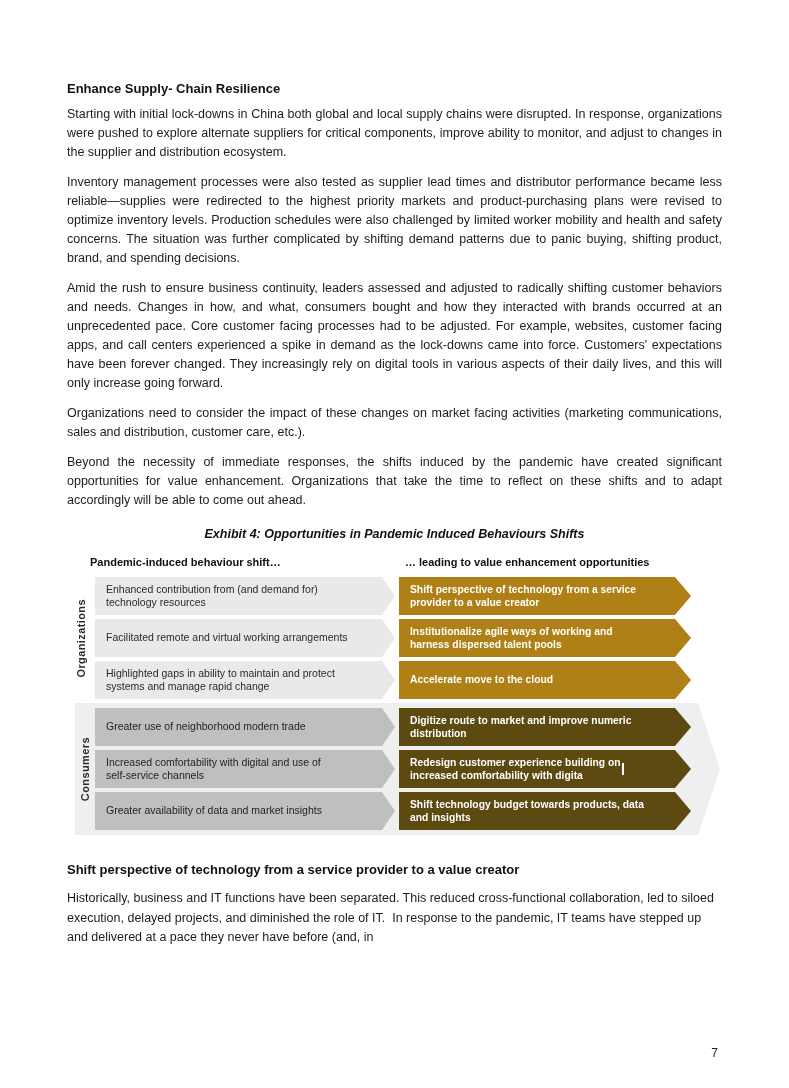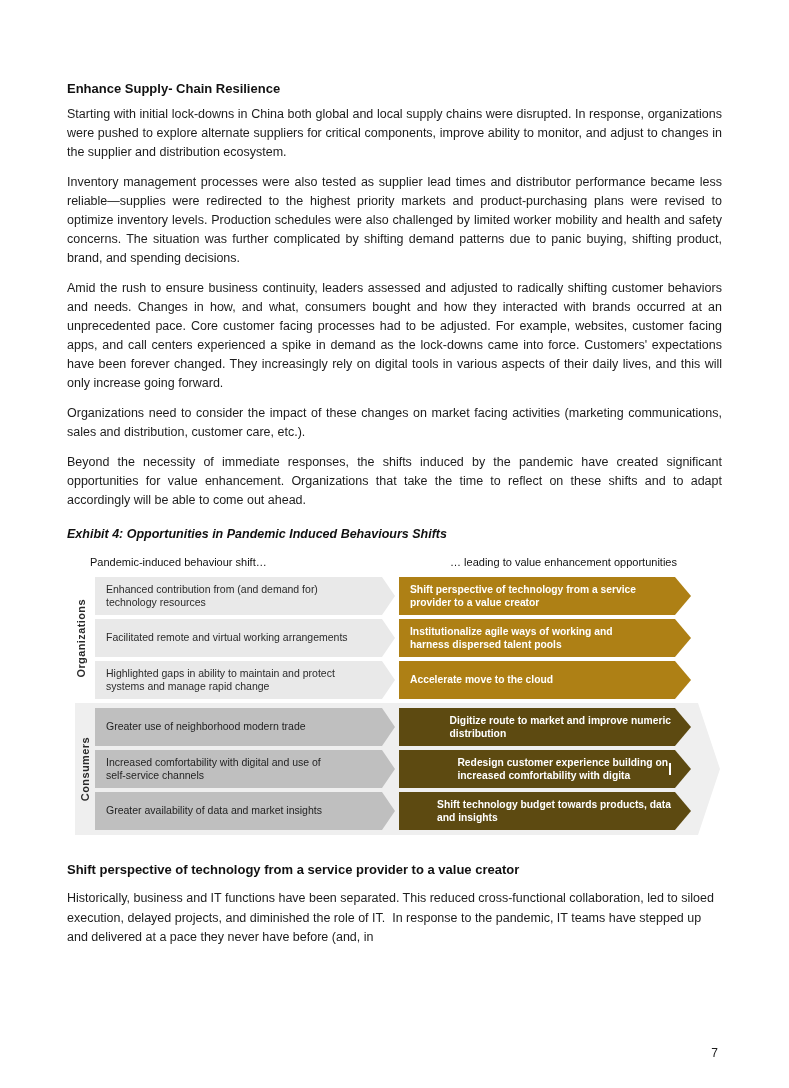--- a/index.html
+++ b/index.html
@@ -6,27 +6,27 @@
   body{
     width:789px;height:1088px;background:#ffffff;position:relative;overflow:hidden;
     font-family:"Liberation Sans", sans-serif;color:#1c1c1c;
   }
   .page{padding:78px 67px 0 67px;}
   h2.doc-h{font-size:13px;line-height:15px;margin:3px 0 9px 0;font-weight:bold;color:#111;}
   h2.doc-h.mid{margin-top:13px;margin-bottom:7px;}
   h2.doc-h.bottom{margin-top:27px;margin-bottom:12px;}
   p.body-p{font-size:12.5px;line-height:19px;margin:0 0 11px 0;text-align:justify;}
   p.body-p.no-justify{text-align:left;line-height:19.5px;margin-bottom:0;}
-  p.exhibit-title{font-size:12.5px;font-weight:bold;font-style:italic;margin:17px 0 15px 0;color:#111;}
+  p.exhibit-title{font-size:12.5px;font-weight:bold;font-style:italic;margin:17px 0 15px 0;color:#111;text-align:center;}
 
   
   .diagram{width:655px;position:relative;}
-  .dia-headers{display:flex;font-size:11px;font-weight:normal;color:#111;margin-bottom:9px;}
+  .dia-headers{display:flex;font-size:11px;font-weight:bold;color:#111;margin-bottom:9px;}
   .hdr-left{margin-left:23px;width:315px;}
-  .hdr-right{flex:1;text-align:center;}
+  .hdr-right{flex:1;}
 
   .group-org{position:relative;padding-left:28px;}
   .rows{display:flex;flex-direction:column;gap:4px;}
   .row{display:flex;gap:4px;}
   .shift-box{
     width:300px;height:38px;display:flex;align-items:center;box-sizing:border-box;
     padding:2px 18px 2px 11px;background:var(--org_box,#e9e9e9);color:#2a2a2a;
     font-size:10.5px;line-height:13.5px;
     clip-path:polygon(0 0, calc(100% - 13px) 0, 100% 50%, calc(100% - 13px) 100%, 0 100%);
   }
@@ -45,21 +45,21 @@
     writing-mode:vertical-rl;transform:rotate(180deg);
     font-size:11px;font-weight:bold;color:#2a2a2a;letter-spacing:0.4px;white-space:nowrap;
   }
   .band{
     margin-left:8px;margin-top:4px;width:645px;box-sizing:border-box;position:relative;
     padding:5px 0 5px 20px;background:var(--band,#efefef);
     clip-path:polygon(0 0, calc(100% - 22px) 0, 100% 50%, calc(100% - 22px) 100%, 0 100%);
   }
   .band .side-label{width:20px;}
   .band .shift-box{background:var(--consumer_box,#bfbfbf);color:#1f1f1f;}
-  .band .opp-arrow{background:var(--olive,#5d4a11);justify-content:flex-end;}
+  .band .opp-arrow{background:var(--olive,#5d4a11);}
   .cursor{display:inline-block;width:2px;height:12px;background:#ffffff;margin-left:1px;vertical-align:-2px;}
 
   .page-number{position:absolute;top:1046px;right:71px;font-size:12px;color:#1c1c1c;}
 </style>
 </head>
 <body>
 
 <div class="page">
 
   <h2 class="doc-h">Enhance Supply- Chain Resilience</h2>

